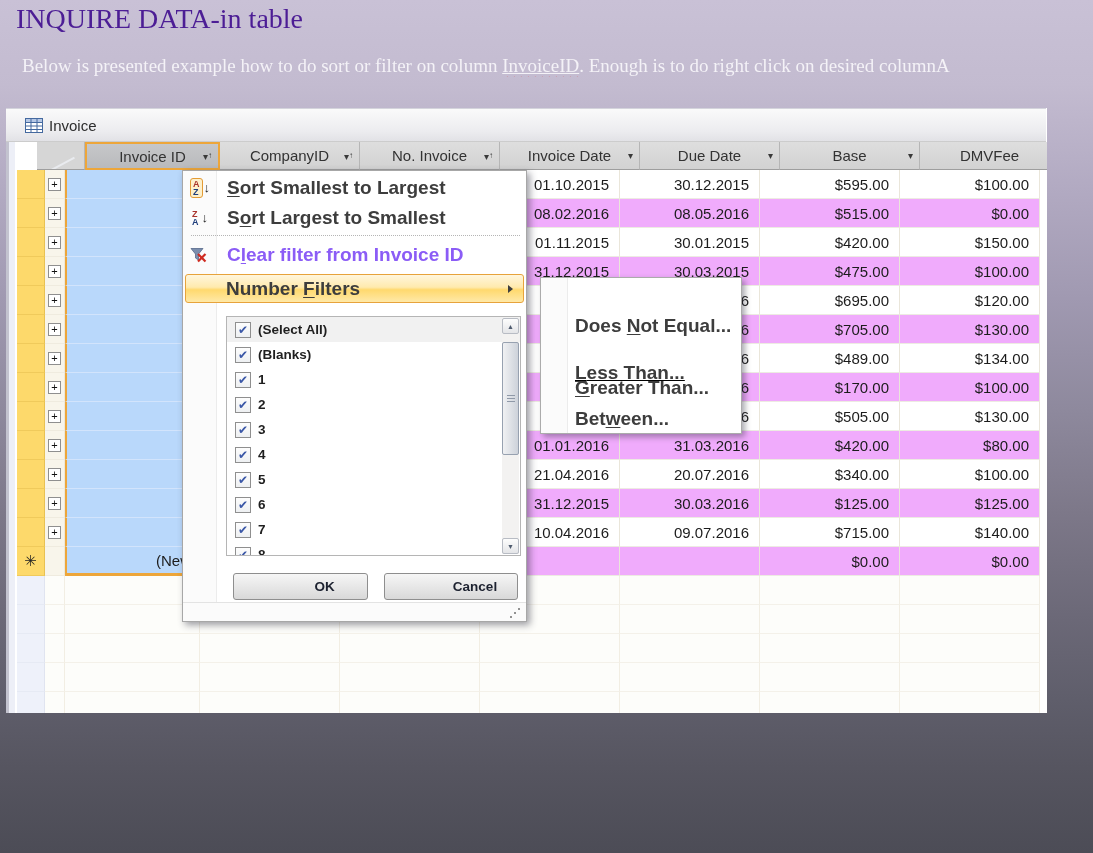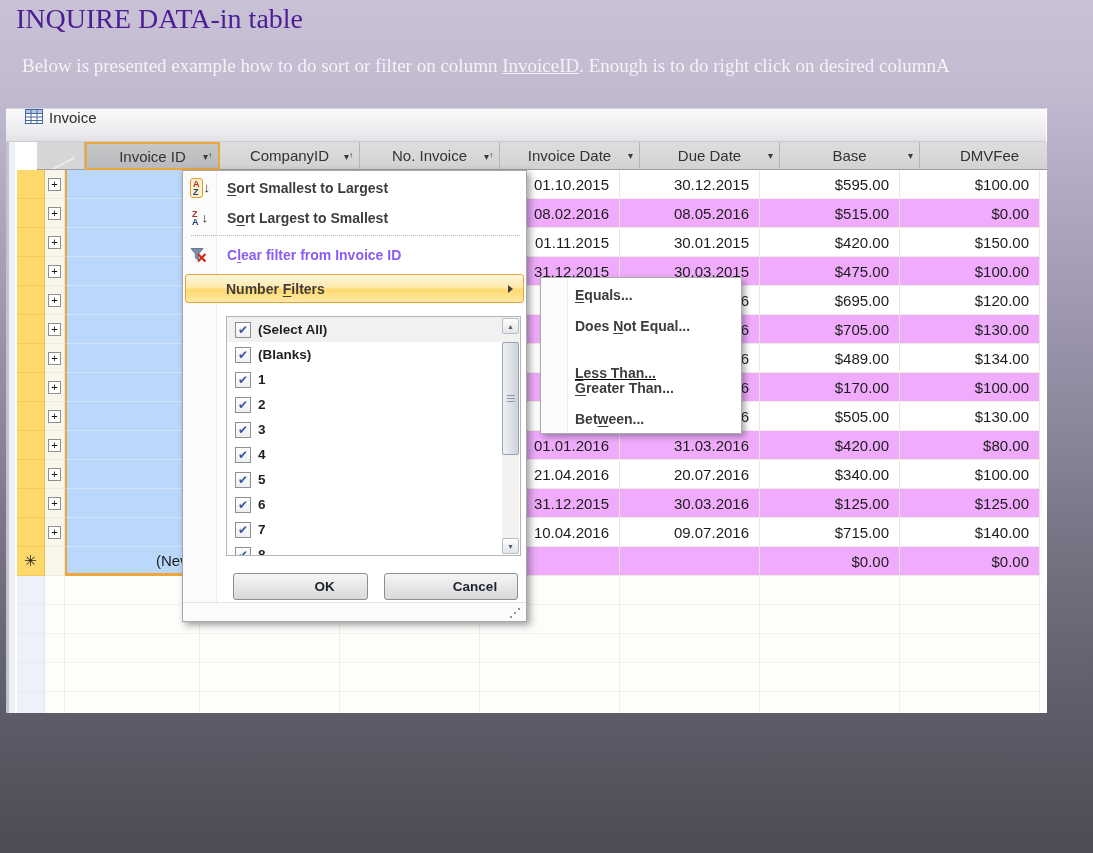--- a/index.html
+++ b/index.html
@@ -15,21 +15,21 @@
     font-size:19px;color:#f4f2f7;white-space:nowrap;overflow:hidden;}
   .term-u{text-decoration:underline;text-decoration-skip-ink:none;}
   .term-w{text-decoration:underline wavy #e04343;text-decoration-thickness:1px;text-underline-offset:4px;}
   
   .window{position:absolute;left:6px;top:108px;width:1041px;height:605px;background:#fff;overflow:hidden;}
   .win-strip-a{position:absolute;left:0;top:0;bottom:0;width:3px;background:#c3c3cf;}
   .win-strip-b{position:absolute;left:3px;top:0;bottom:0;width:6px;background:#edeff7;}
   .tabbar{position:absolute;left:0;top:0;right:1px;height:34px;
     background:linear-gradient(180deg,#fafafa,#ececef 70%,#e2e2e6);
     border-top:1px solid #d4d4dc;border-bottom:1px solid #cccccc;
-    display:flex;box-sizing:border-box;}
+    display:flex;align-items:center;box-sizing:border-box;}
   .tab-label{font-size:15px;color:#2d2d2d;margin-left:6px;}
   .tab-icon{margin-left:19px;display:inline-flex;}
   
   .grid{position:absolute;left:11px;top:34px;}
   .hdr-row{display:flex;height:28px;padding-left:20px;}
   .w-sel{width:28px;}.w-plus{width:20px;}.w-c1{width:135px;}.w-c{width:140px;}
   .hdr-cell{box-sizing:border-box;background:linear-gradient(180deg,#dedede,#d2d2d2);
     border-right:1px solid #b6b6b6;border-bottom:1px solid #9e9e9e;
     display:flex;align-items:center;justify-content:center;font-size:15px;color:#333;position:relative;}
   .hdr-corner{width:48px;background:#d6d6d6;position:relative;overflow:hidden;}
@@ -53,21 +53,21 @@
     display:flex;align-items:center;justify-content:flex-end;padding-right:10px;font-size:15px;color:#1c1c1c;background:#fff;}
   .row.alt .data-cell{background:#f0abfc;}
   .sel-empty{background:#eef1fa;border-right:1px solid #e0e4f0;border-bottom:1px solid #e6eaf4;}
   .plus-empty{background:#fdfdfa;border-right:1px solid #f2eee3;border-bottom:1px solid #f4f1e9;}
   .cell-empty{background:#fdfdfa;border-right:1px solid #f2eee3;border-bottom:1px solid #f4f1e9;}
   
   .menu{position:absolute;left:182px;top:170px;width:345px;height:452px;background:#fff;
     border:1px solid #a7a7a7;box-sizing:border-box;z-index:20;box-shadow:3px 3px 7px rgba(40,40,55,.45);}
   .menu-gutter{position:absolute;left:0;top:0;bottom:18px;width:33px;background:#fbfbfb;border-right:1px solid #ececec;}
   .menu-item{position:absolute;left:2px;right:2px;height:29px;display:flex;align-items:center;cursor:default;}
-  .mi-text{font-size:14px;font-weight:600;color:#3d3d3d;margin-left:42px;}
+  .mi-text{font-size:19px;font-weight:600;color:#3d3d3d;margin-left:42px;}
   .mi-text u{text-underline-offset:2px;}
   .menu-item.disabled .mi-text{color:#8b5cf6;font-weight:600;margin-left:42px;}
   .mi-sep{position:absolute;left:8px;right:6px;top:64px;border-top:1px dotted #b5b5b5;}
   .nf-item{position:absolute;left:2px;right:2px;top:103px;height:29px;border:1px solid #e7a33b;border-radius:3px;
     background:linear-gradient(180deg,#fff6dd,#ffeaae 45%,#ffd96e 55%,#ffe9a8);
     display:flex;align-items:center;box-sizing:border-box;}
   .nf-item .mi-text{margin-left:40px;}
   .nf-arrow{position:absolute;right:10px;top:50%;transform:translateY(-50%);
     width:0;height:0;border-left:5px solid #3f3f3f;border-top:4px solid transparent;border-bottom:4px solid transparent;}
   .mi-icon{position:absolute;left:5px;width:32px;display:flex;align-items:center;}
@@ -501,23 +501,20 @@
   <div class="btn btn-ok">OK</div>
   <div class="btn btn-cancel">Cancel</div>
 
   <div class="menu-foot">
       <span class="grip"></span>
     </div>
 </div>
 
 <div class="submenu" id="submenu">
   <div class="sub-gutter"></div>
-<div class="smi" style="top: 2px;">
-      <span class="mi-text"><span></span><u>E</u><span>quals...</span></span>
-    </div>
     <div class="smi" style="top: 33px;">
       <span class="mi-text"><span>Does </span><u>N</u><span>ot Equal...</span></span>
     </div>
     <div class="smi" style="top: 80px; text-decoration: underline;">
       <span class="mi-text"><span></span><u>L</u><span>ess Than...</span></span>
     </div>
     <div class="smi" style="top: 95px;">
       <span class="mi-text"><span></span><u>G</u><span>reater Than...</span></span>
     </div>
     <div class="smi" style="top: 126px;">

